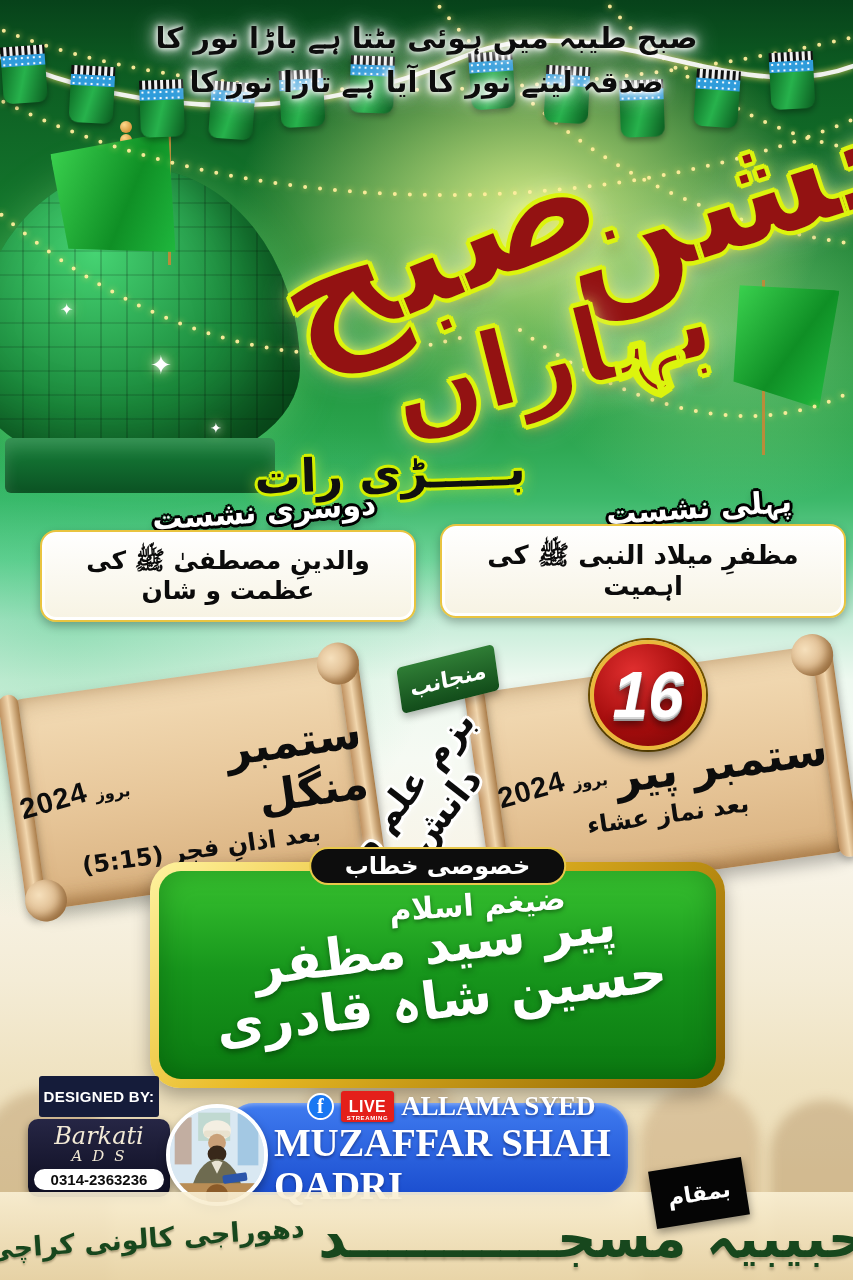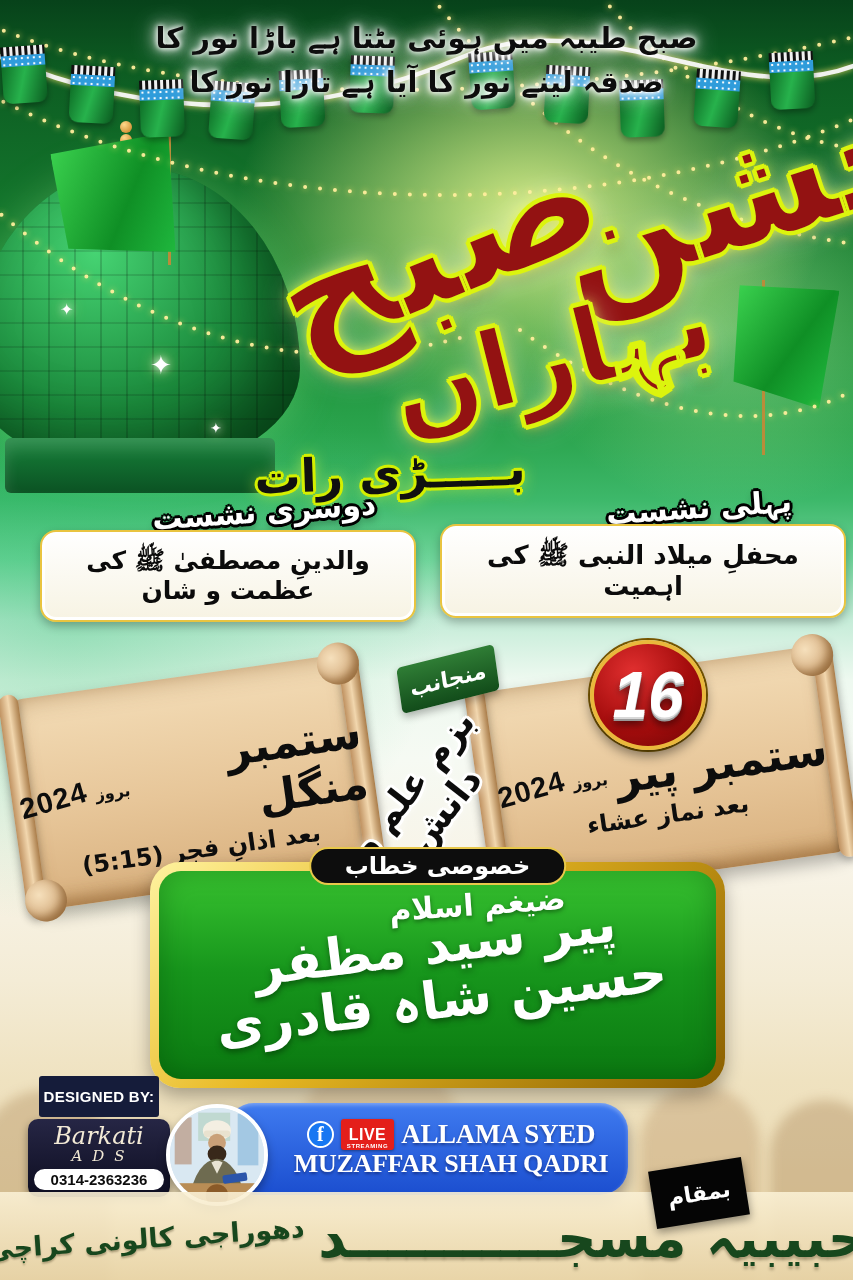--- a/index.html
+++ b/index.html
@@ -302,21 +302,21 @@
   </div>
 
   <div class="title-word u" style="left:548px; top:104px; font-size:150px; transform:rotate(-18deg);">جشن</div>
   <div class="title-word u" style="left:268px; top:152px; font-size:160px; transform:rotate(-22deg);">صبح</div>
   <div class="title-word u" style="left:388px; top:296px; font-size:105px; transform:rotate(-14deg);">بہاراں</div>
 
   <div class="abs subtitle u">بـــــڑی رات</div>
 
   <div class="session-label u" style="left:606px; top:490px; transform:rotate(-4deg);">پہلی نشست</div>
   <div class="topic-box u" style="left:440px; top:524px; width:406px; height:94px; font-size:26px;">
-    <span>محفلِ میلاد النبی ﷺ کی اہمیت</span>
+    <span>مظفرِ میلاد النبی ﷺ کی اہمیت</span>
   </div>
 
   <div class="session-label u" style="left:152px; top:494px; transform:rotate(-4deg);">دوسری نشست</div>
   <div class="topic-box u" style="left:40px; top:530px; width:376px; height:92px; font-size:25px;">
     <span>والدینِ مصطفیٰ ﷺ کی عظمت و شان</span>
   </div>
 
   <div class="scroll" style="left:484px; top:668px; width:356px; height:208px;">
     <div class="roll" style="left:-7px;"></div>
     <div class="roll" style="right:-7px;"></div>
@@ -372,21 +372,21 @@
 
   <div class="live-bar">
     <div class="live-row">
       <span class="fb-circle">f</span>
       <span class="live-badge">
         <div class="live-word">LIVE</div>
         <div class="streaming-word">STREAMING</div>
       </span>
       <span class="live-name">ALLAMA SYED</span>
     </div>
-    <div class="live-name" style="font-size:26px;text-align:right;">MUZAFFAR SHAH QADRI</div>
+    <div class="live-name" style="font-size:39px;">MUZAFFAR SHAH QADRI</div>
   </div>
 
   <div class="photo">
     <svg viewBox="0 0 100 100" width="100%" height="100%">
       <rect x="0" y="0" width="100" height="100" fill="#d9e8f2"></rect>
       <rect x="5" y="10" width="18" height="50" fill="#b3876a" opacity=".6"></rect>
       <rect x="72" y="6" width="22" height="55" fill="#7fb3d9" opacity=".6"></rect>
       <rect x="30" y="5" width="34" height="30" fill="#a8c9b0" opacity=".5"></rect>
       <ellipse cx="50" cy="24" rx="15" ry="11" fill="#f4efe2"></ellipse>
       <rect x="36" y="24" width="28" height="7" rx="3" fill="#e9e2cf"></rect>

